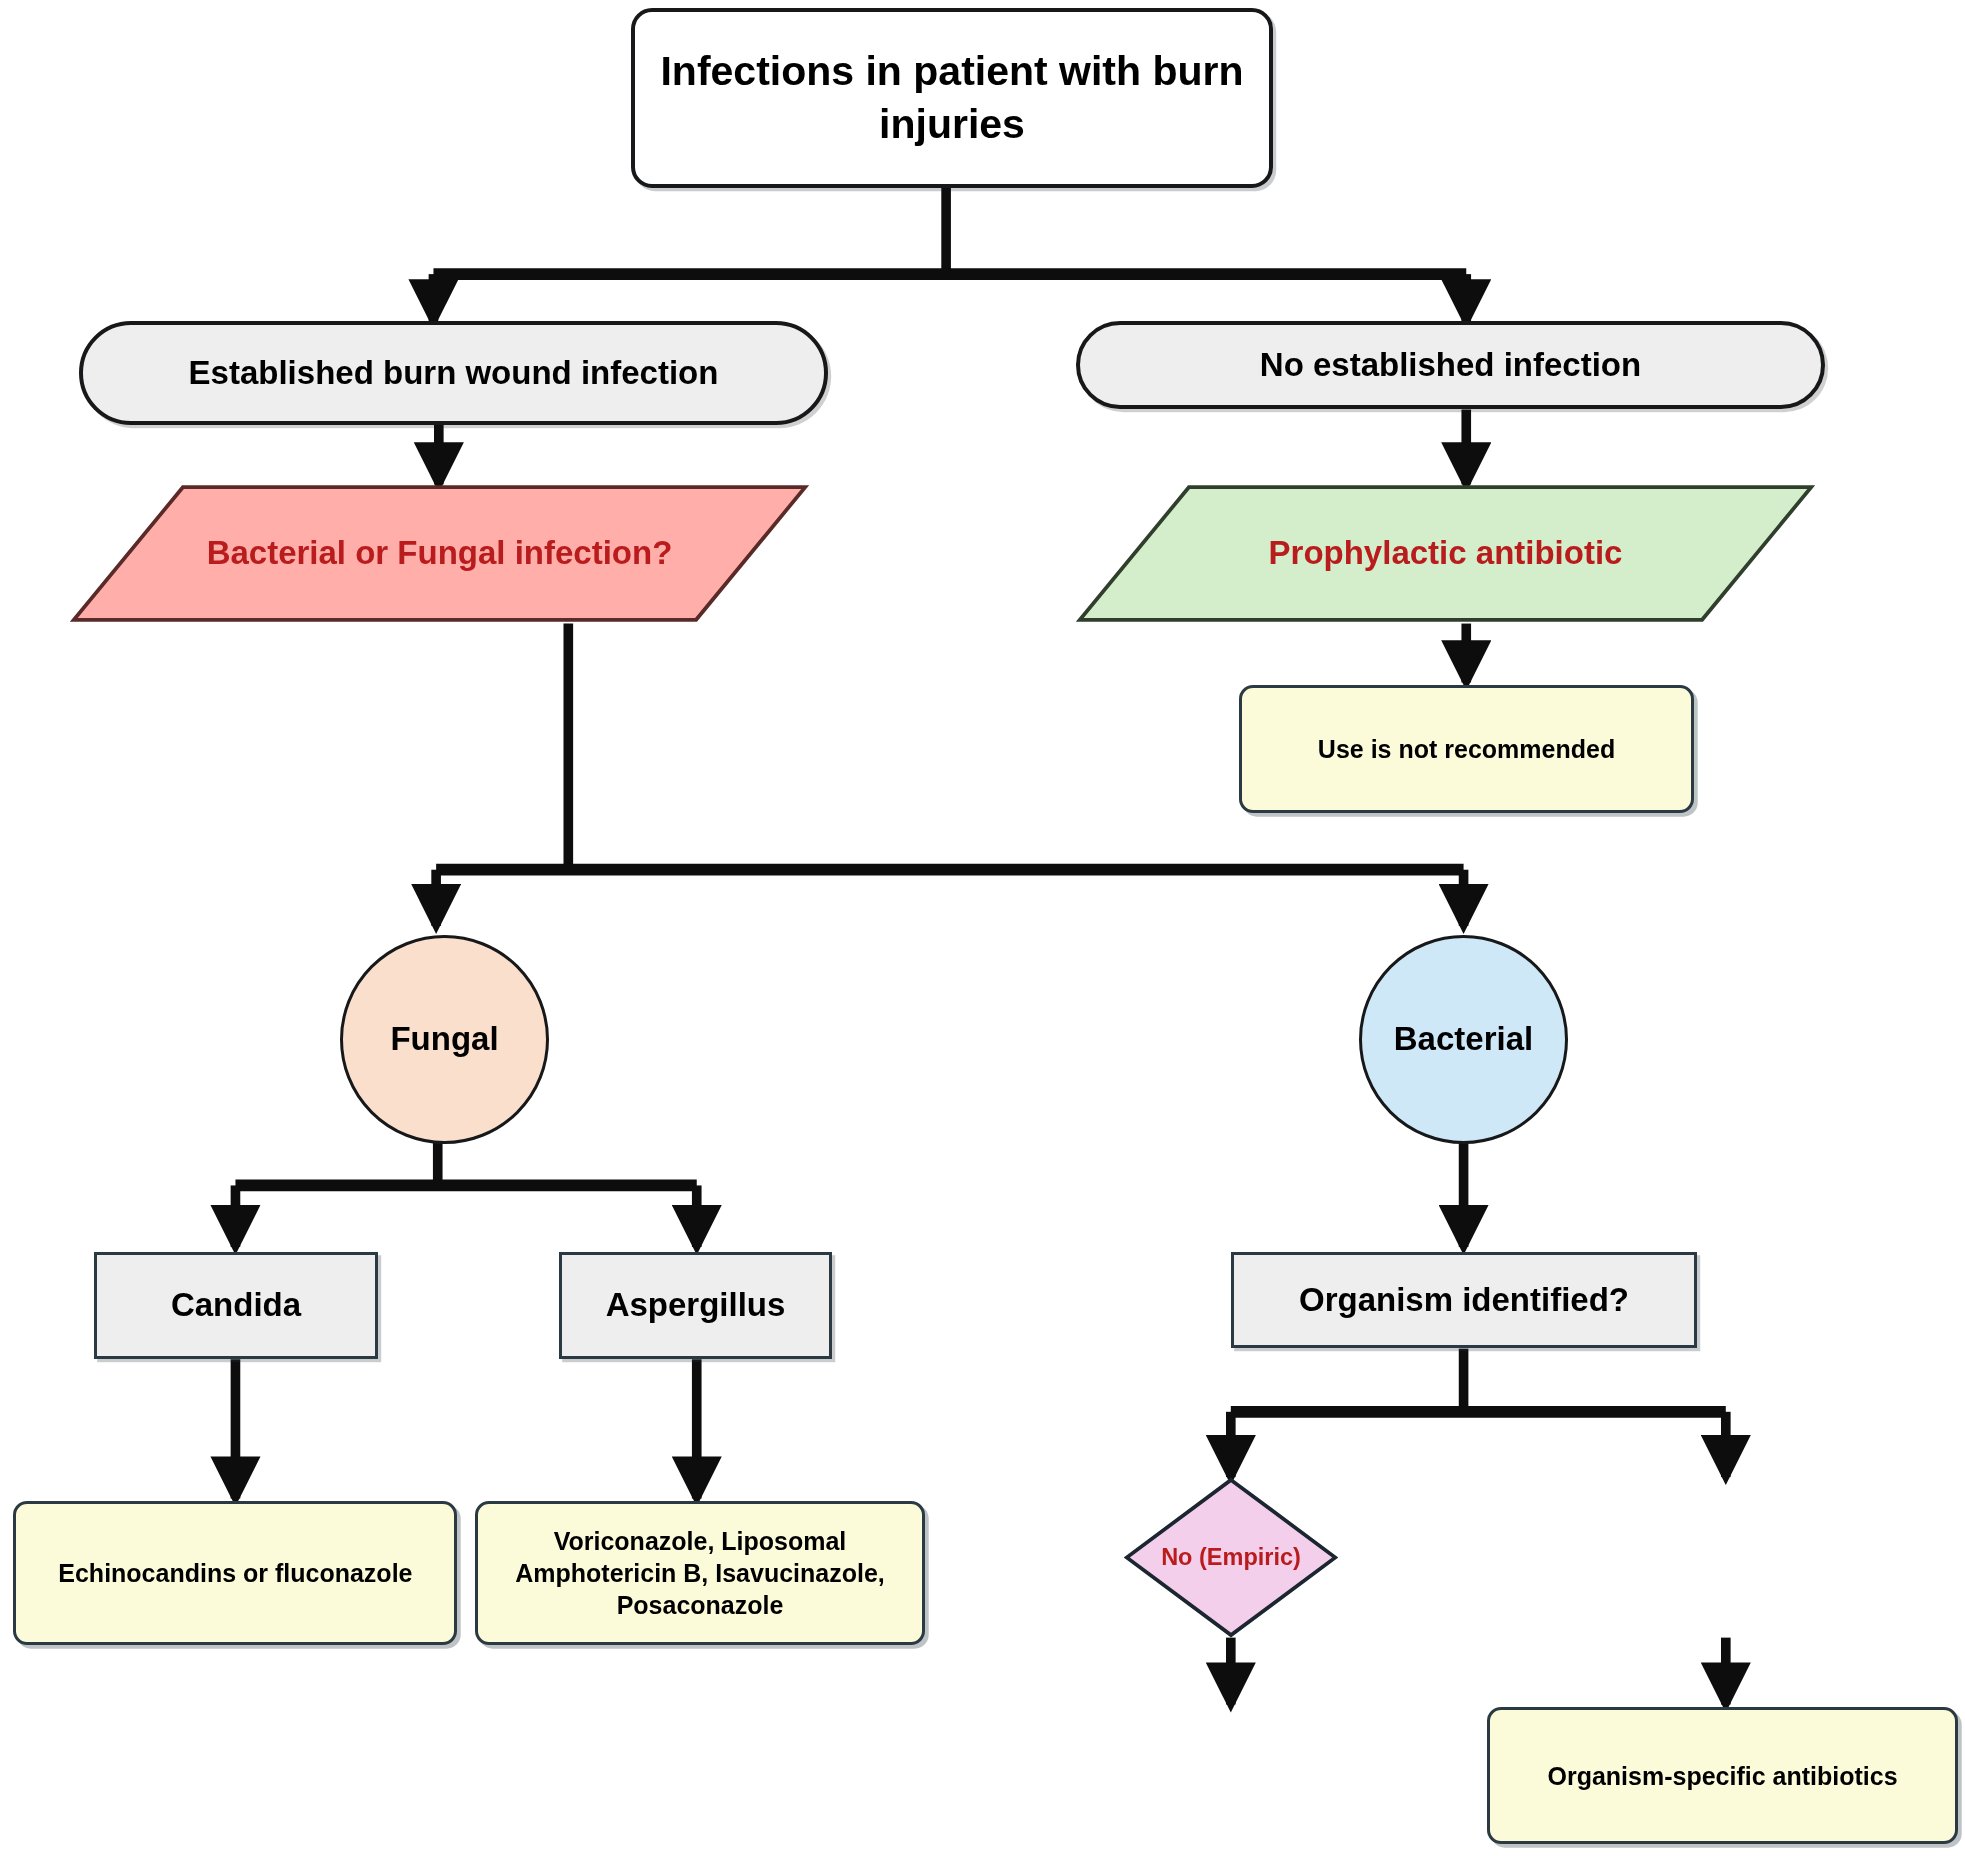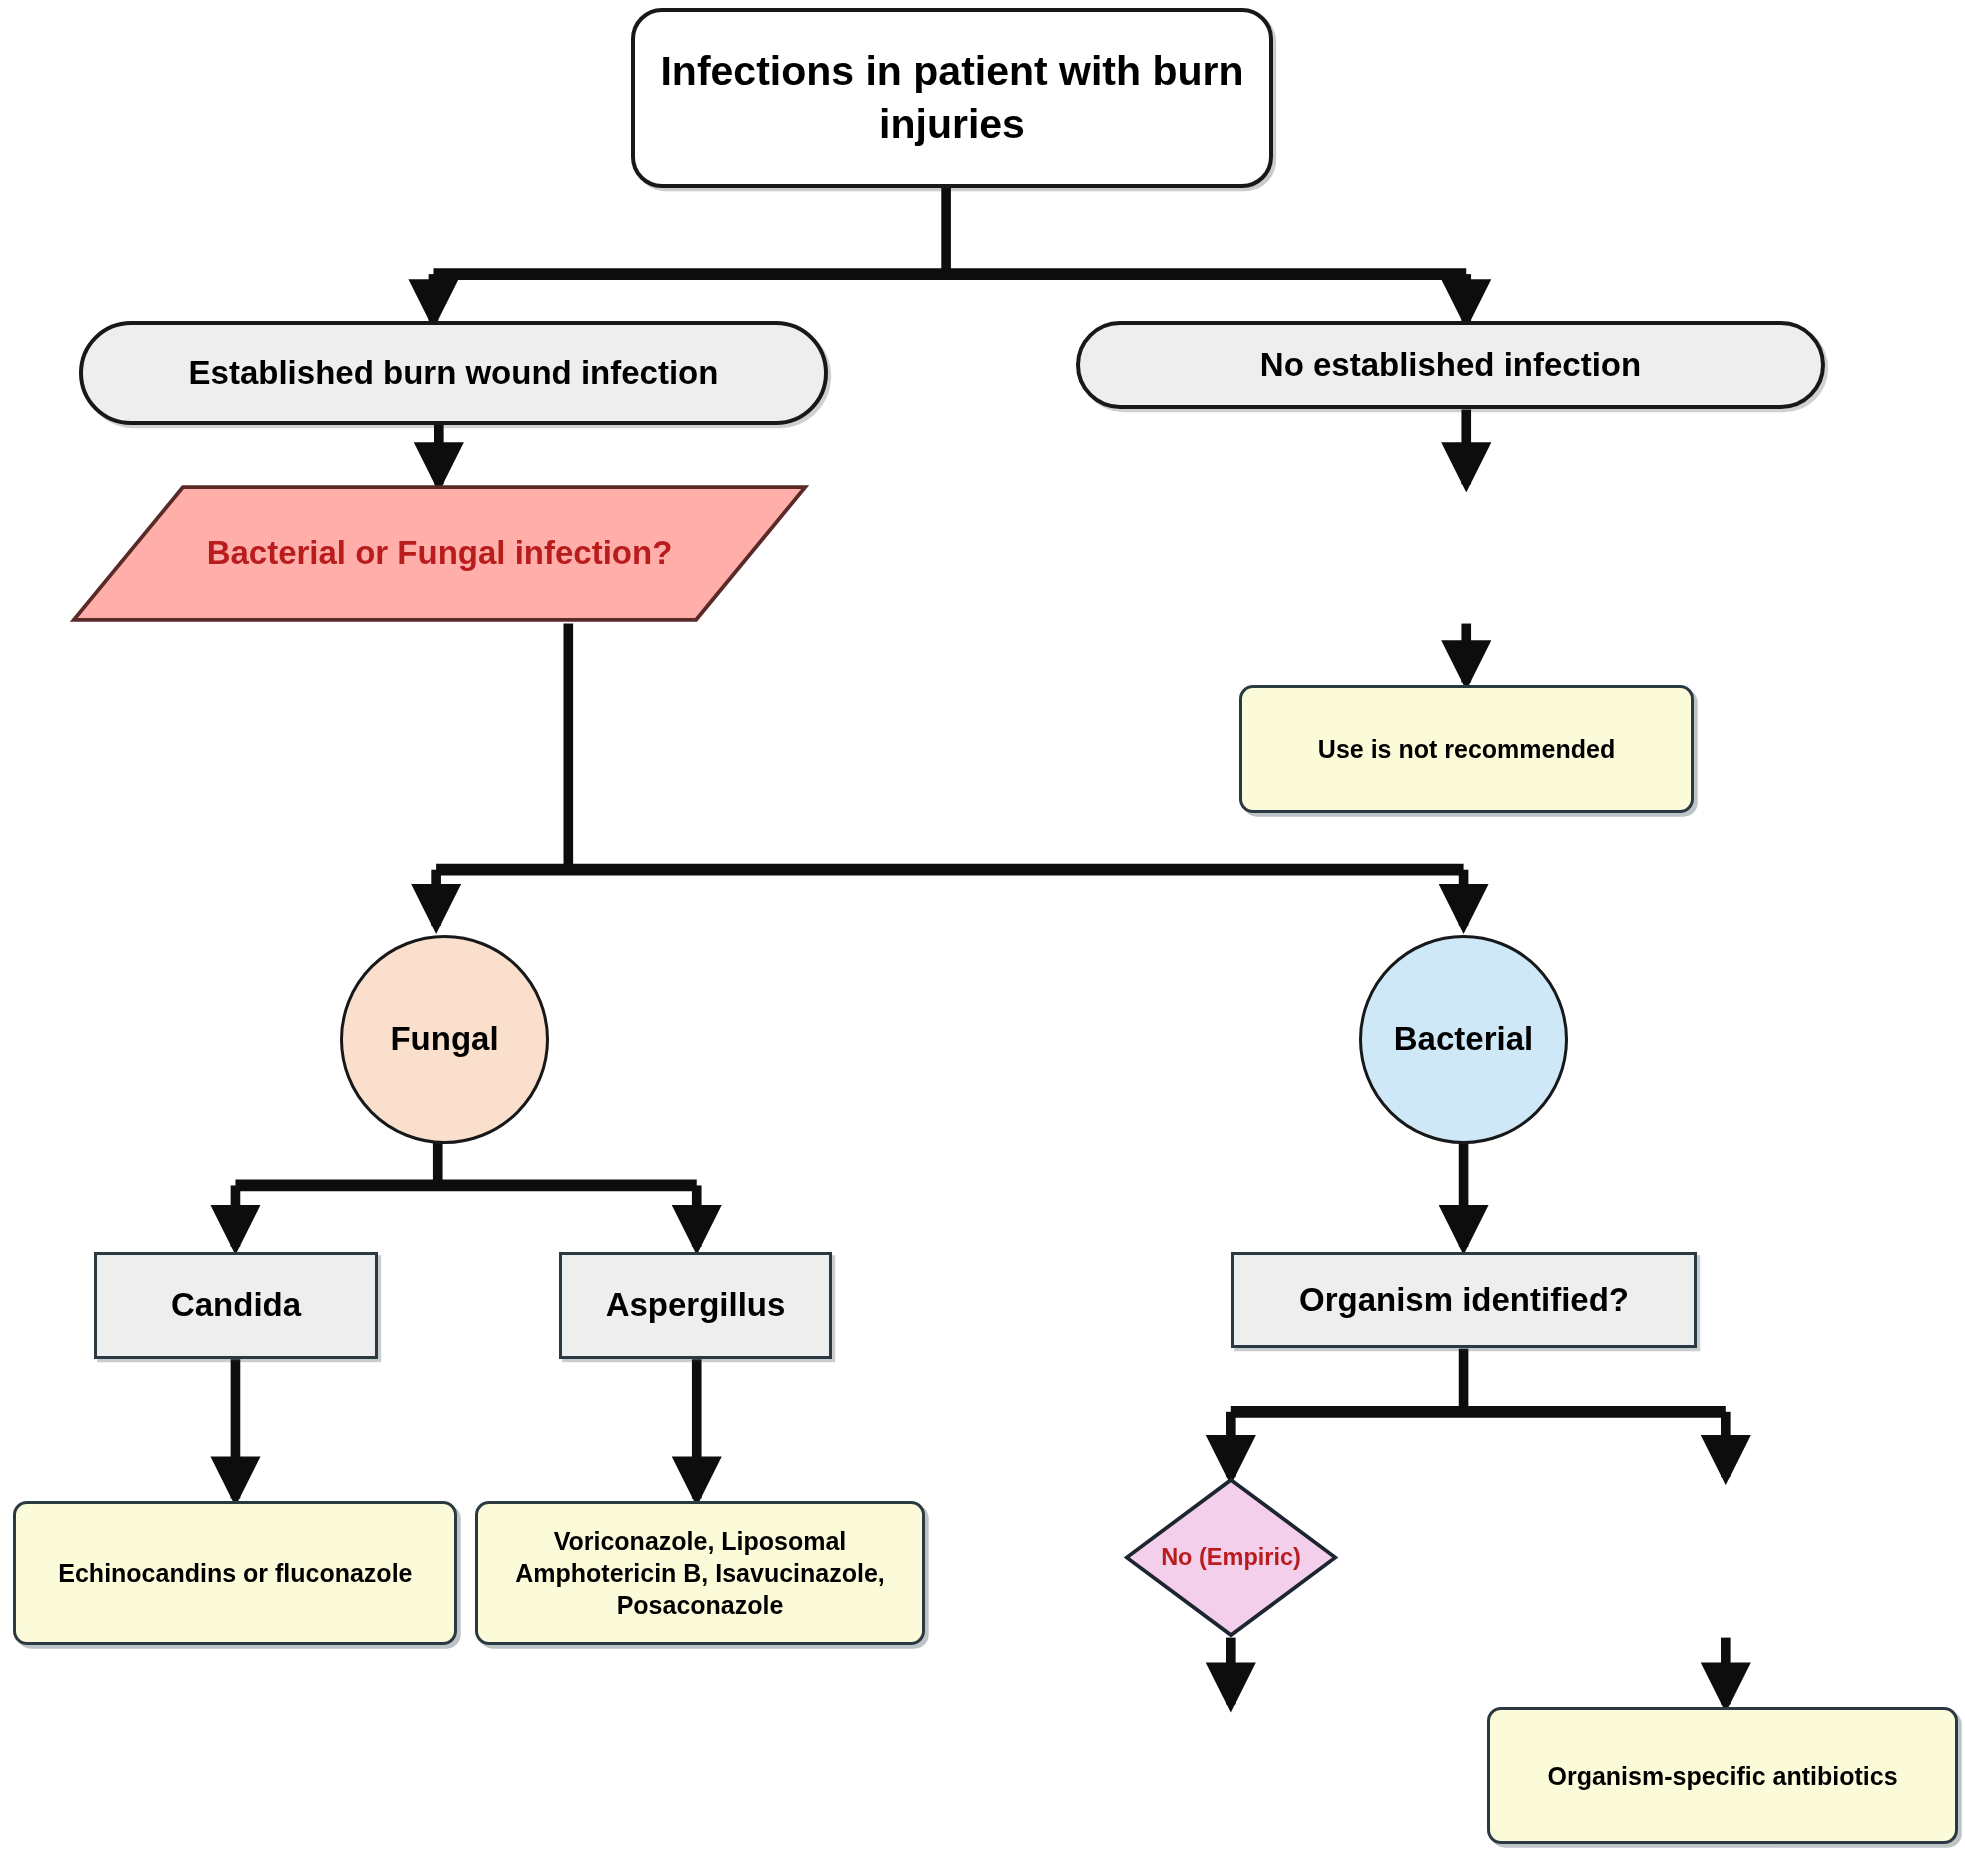--- a/index.html
+++ b/index.html
@@ -35,21 +35,21 @@
     font-weight: bold;
     line-height: 1.28;
     z-index: 3;
   }
   .node .lbl { display: block; width: 100%; padding: 0 6.4px; }
 
   
   .rrect {
     background: #ffffff;
     border: 4.8px solid #17181a;
-    border-radius: 31px;
+    border-radius: 21px;
     box-shadow: 3.2px 3.2px 0 rgba(20,22,26,0.22);
   }
   
   .pill {
     background: #eeeeee;
     border: 4.8px solid #17181a;
     border-radius: 535px;
     box-shadow: 3.2px 3.2px 0 rgba(20,22,26,0.20);
   }
   
@@ -149,20 +149,26 @@
     <span class="lbl">No established infection</span>
   </div>
 
   <div class="shapewrap" style="left:70px; top:484px; width:739px; height:139px;">
     <svg width="739" height="139" viewBox="0 0 1380 260">
       <polygon points="210,6 1374,6 1170,254 6,254" fill="#ffaeaa" stroke="#5a2a28" stroke-width="7"></polygon>
     </svg>
     <div class="shapetext" style="font-size:33px; padding:0 102px;">Bacterial or Fungal infection?</div>
   </div>
 
+  <div class="shapewrap" style="left:1076px; top:484px; width:739px; height:139px;">
+    <svg width="739" height="139" viewBox="0 0 1380 260">
+      <polygon points="210,6 1374,6 1170,254 6,254" fill="#d4edcb" stroke="#2f3f2c" stroke-width="7"></polygon>
+    </svg>
+    <div class="shapetext" style="font-size:33px; padding:0 102px;">Prophylactic antibiotic</div>
+  </div>
 
   <div class="node note" style="left:1239px; top:685px; width:455px; height:128px; font-size:25px;">
     <span class="lbl">Use is not recommended</span>
   </div>
 
   <div class="node circle" style="left:340px; top:935px; width:209px; height:209px; background:#fbdfcd; font-size:33px;">
     <span class="lbl">Fungal</span>
   </div>
 
   <div class="node circle" style="left:1359px; top:935px; width:209px; height:209px; background:#cfe8f7; font-size:33px;">

